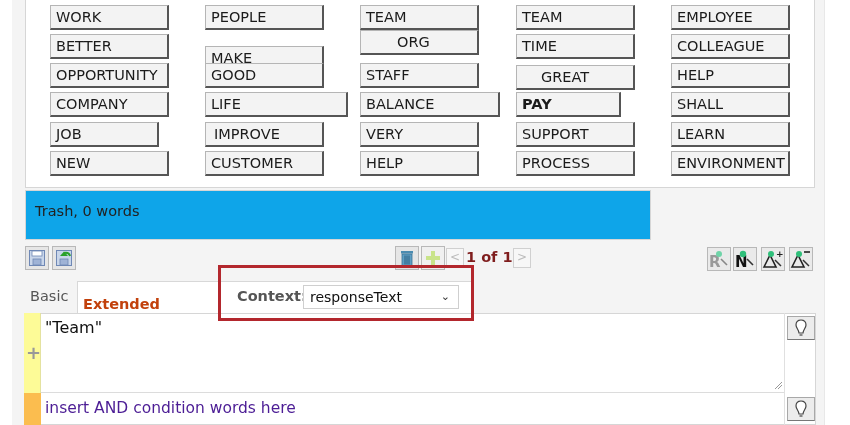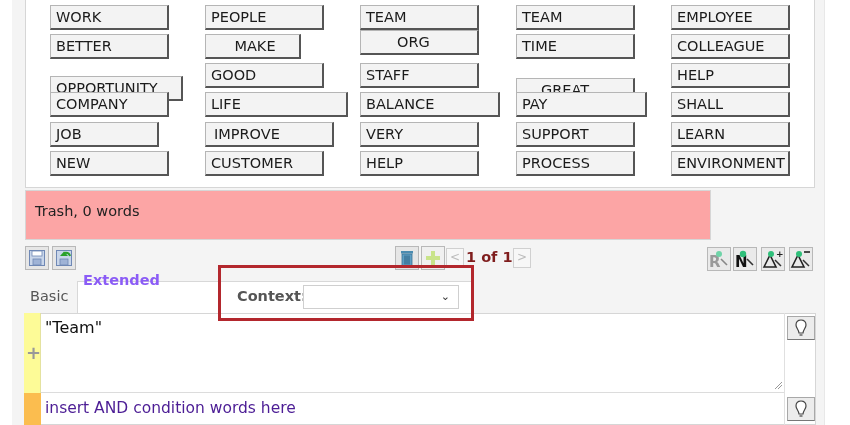--- a/index.html
+++ b/index.html
@@ -12,33 +12,33 @@
   
   .word-panel { position: absolute; left: 25px; top: -4px; width: 790px; height: 192px; background: #fff; border: 1px solid #d6d6d6; }
   .word-btn {
     position: absolute; height: 25px; background: #f3f3f3;
     border: 1px solid #b5b5b5; border-right: 2px solid #555; border-bottom: 2px solid #555;
     font-size: 14.5px; line-height: 22px; padding-left: 5px; color: #1b1b1b; cursor: pointer;
     white-space: nowrap; overflow: hidden;
   }
 
   
-  .trash-panel { position: absolute; left: 25px; top: 190px; width: 686px; height: 50px; background: #fca5a5; border: 1px solid #d6d6d6; }
+  .trash-panel { position: absolute; left: 25px; top: 190px; width: 626px; height: 50px; background: #0ea5e9; border: 1px solid #d6d6d6; }
   .trash-label { position: absolute; left: 9px; top: 12px; font-size: 14.5px; color: #222; }
 
   
   .tb-btn { position: absolute; width: 24px; height: 24px; background: #e6e6e6; border: 1px solid #b8b8b8; display: flex; align-items: center; justify-content: center; cursor: pointer; }
   .tb-btn svg { display: block; }
   .pager-arrow { position: absolute; width: 18px; height: 20px; background: #f7f7f7; border: 1px solid #d0d0d0; color: #bbb; font-size: 12px; line-height: 17px; text-align: center; cursor: pointer; }
   .pager-text { position: absolute; left: 466px; top: 249px; font-size: 14.5px; font-weight: bold; color: #7f1d1d; }
 
   
   .tab-basic { position: absolute; left: 30px; top: 288px; font-size: 14.5px; color: #555; cursor: pointer; }
   .tab-extended-box { position: absolute; left: 77px; top: 281px; width: 395px; height: 34px; background: #fff; border: 1px solid #d8d8d8; border-bottom: none; }
-  .tab-extended { position: absolute; left: 83px; top: 272px; font-size: 14.5px; font-weight: bold; color: #8b5cf6; cursor: pointer; }
+  .tab-extended { position: absolute; left: 83px; top: 296px; font-size: 14.5px; font-weight: bold; color: #c2410c; cursor: pointer; }
   .context-label { position: absolute; left: 237px; top: 288px; font-size: 14.5px; font-weight: bold; color: #555; }
   .context-select { position: absolute; left: 303px; top: 285px; width: 156px; height: 24px; background: #fff; border: 1px solid #cfcfcf; font-size: 14px; line-height: 22px; padding-left: 6px; color: #111; cursor: pointer; }
   .context-select .chev { position: absolute; right: 8px; top: 0px; font-size: 11px; color: #333; }
   .highlight-box { position: absolute; left: 218px; top: 265px; width: 256px; height: 56px; border: 3px solid #b3272d; pointer-events: none; }
 
   
   .cond-area { position: absolute; left: 24px; top: 313px; width: 792px; height: 112px; background: #fff; border: 1px solid #d6d6d6; }
   .cond-or-bar { position: absolute; left: 24px; top: 313px; width: 17px; height: 80px; background: #fdfb97; border-right: 1px solid #e4e2a0; }
   .cond-or-plus { position: absolute; left: 26px; top: 342px; font-size: 18px; color: #999; font-weight: bold; cursor: pointer; }
   .cond-and-bar { position: absolute; left: 24px; top: 393px; width: 17px; height: 32px; background: #fbbd4f; }
@@ -52,40 +52,40 @@
 </head>
 <body>
 
 <div class="page-bg"></div>
 <div class="right-strip"></div>
 
 <div class="word-panel"></div>
 <div id="word-grid">
     <div class="word-btn" style="left: 50px; top: 5px; width: 119px;">WORK</div>
     <div class="word-btn" style="left: 50px; top: 34px; width: 119px;">BETTER</div>
-    <div class="word-btn" style="left: 50px; top: 63px; width: 133px; margin-top: 13px;">OPPORTUNITY</div>
+    <div class="word-btn" style="left: 50px; top: 63px; width: 119px;">OPPORTUNITY</div>
     <div class="word-btn" style="left: 50px; top: 92px; width: 119px;">COMPANY</div>
     <div class="word-btn" style="left: 50px; top: 122px; width: 109px;">JOB</div>
     <div class="word-btn" style="left: 50px; top: 151px; width: 119px;">NEW</div>
     <div class="word-btn" style="left: 205px; top: 5px; width: 119px;">PEOPLE</div>
-    <div class="word-btn" style="left: 205px; top: 34px; width: 96px; text-align: center;">MAKE</div>
+    <div class="word-btn" style="left: 205px; top: 46px; width: 119px;">MAKE</div>
     <div class="word-btn" style="left: 205px; top: 63px; width: 119px;">GOOD</div>
     <div class="word-btn" style="left: 205px; top: 92px; width: 143px;">LIFE</div>
-    <div class="word-btn" style="left: 205px; top: 122px; width: 129px; padding-left: 8px;">IMPROVE</div>
+    <div class="word-btn" style="left: 205px; top: 122px; width: 119px; padding-left: 8px;">IMPROVE</div>
     <div class="word-btn" style="left: 205px; top: 151px; width: 119px;">CUSTOMER</div>
     <div class="word-btn" style="left: 360px; top: 5px; width: 119px;">TEAM</div>
     <div class="word-btn" style="left: 360px; top: 30px; width: 119px; padding-left: 36px;">ORG</div>
     <div class="word-btn" style="left: 360px; top: 63px; width: 119px;">STAFF</div>
     <div class="word-btn" style="left: 360px; top: 92px; width: 140px;">BALANCE</div>
     <div class="word-btn" style="left: 360px; top: 122px; width: 119px;">VERY</div>
     <div class="word-btn" style="left: 360px; top: 151px; width: 119px;">HELP</div>
     <div class="word-btn" style="left: 516px; top: 5px; width: 119px;">TEAM</div>
     <div class="word-btn" style="left: 516px; top: 34px; width: 119px;">TIME</div>
-    <div class="word-btn" style="left: 516px; top: 78px; width: 119px; padding-left: 24px;">GREAT</div>
-    <div class="word-btn" style="left: 516px; top: 92px; width: 131px;">PAY</div>
+    <div class="word-btn" style="left: 516px; top: 65px; width: 119px; padding-left: 24px;">GREAT</div>
+    <div class="word-btn" style="left: 516px; top: 92px; width: 105px; font-weight: bold;">PAY</div>
     <div class="word-btn" style="left: 516px; top: 122px; width: 119px;">SUPPORT</div>
     <div class="word-btn" style="left: 516px; top: 151px; width: 119px;">PROCESS</div>
     <div class="word-btn" style="left: 671px; top: 5px; width: 119px;">EMPLOYEE</div>
     <div class="word-btn" style="left: 671px; top: 34px; width: 119px;">COLLEAGUE</div>
     <div class="word-btn" style="left: 671px; top: 63px; width: 119px;">HELP</div>
     <div class="word-btn" style="left: 671px; top: 92px; width: 119px;">SHALL</div>
     <div class="word-btn" style="left: 671px; top: 122px; width: 119px;">LEARN</div>
     <div class="word-btn" style="left: 671px; top: 151px; width: 119px;">ENVIRONMENT</div>
   </div>
 
@@ -157,20 +157,21 @@
     <line x1="14" y1="3" x2="20" y2="3" stroke="#222" stroke-width="1.6"></line>
     <line x1="13" y1="11" x2="19" y2="17" stroke="#333" stroke-width="1.5"></line>
   </svg>
 </div>
 
 <span class="tab-basic">Basic</span>
 <div class="tab-extended-box"></div>
 <span class="tab-extended">Extended</span>
 <span class="context-label">Context:</span>
 <div class="context-select">
+  <span>responseText</span>
   <span class="chev">⌄</span>
 </div>
 
 <div class="cond-area"></div>
 <div class="cond-or-bar"></div>
 <span class="cond-or-plus">+</span>
 <div class="cond-and-bar"></div>
 <span class="cond-text">"Team"</span>
 <div class="cond-divider"></div>
 <span class="and-placeholder">insert AND condition words here</span>

